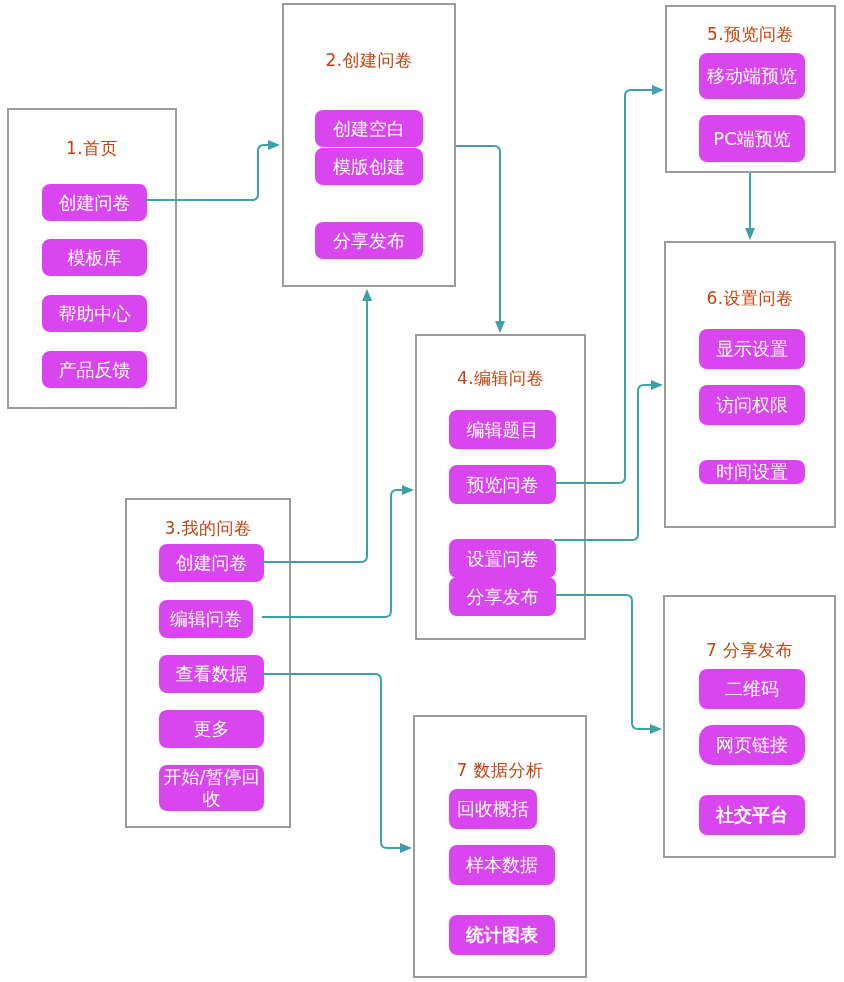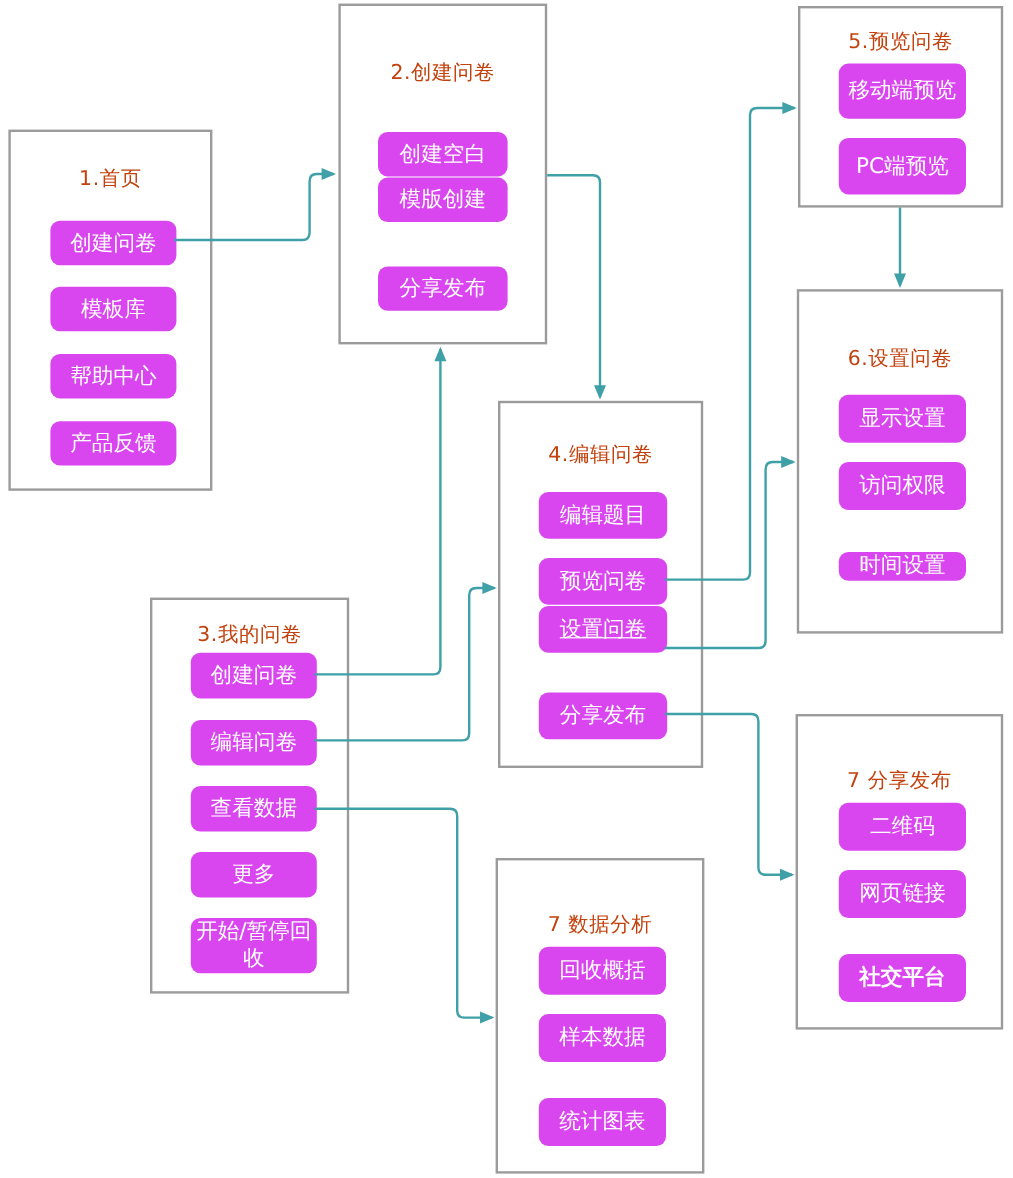--- a/index.html
+++ b/index.html
@@ -45,58 +45,58 @@
   <div class="node" style="left:282px;top:3px;width:174px;height:284px;padding-left:32px;">
     <div class="node-title" style="top:44px;">2.创建问卷</div>
     <div class="btn" style="left:31px;top:73px;width:108px;height:37px;margin-top:32px;">创建空白</div>
     <div class="btn" style="left:31px;top:143px;width:108px;height:37px;">模版创建</div>
     <div class="btn" style="left:31px;top:217px;width:108px;height:37px;">分享发布</div>
   </div>
 
   <div class="node" style="left:125px;top:498px;width:166px;height:330px;">
     <div class="node-title" style="top:17px;">3.我的问卷</div>
     <div class="btn" style="left:32px;top:44px;width:105px;height:38px;">创建问卷</div>
-    <div class="btn" style="left:32px;top:100px;width:105px;height:38px;">编辑问卷</div>
+    <div class="btn" style="left:32px;top:100px;width:94px;height:38px;">编辑问卷</div>
     <div class="btn" style="left:32px;top:155px;width:105px;height:38px;">查看数据</div>
     <div class="btn" style="left:32px;top:210px;width:105px;height:38px;">更多</div>
     <div class="btn" style="left:32px;top:265px;width:105px;height:46px;">开始/暂停回收</div>
   </div>
 
   <div class="node" style="left:415px;top:334px;width:171px;height:306px;">
     <div class="node-title" style="top:31px;">4.编辑问卷</div>
     <div class="btn" style="left:32px;top:74px;width:107px;height:39px;">编辑题目</div>
     <div class="btn" style="left:32px;top:129px;width:107px;height:39px;">预览问卷</div>
-    <div class="btn" style="left:32px;top:169px;width:107px;height:39px;text-decoration:underline;">设置问卷</div>
+    <div class="btn" style="left:32px;top:203px;width:107px;height:39px;">设置问卷</div>
     <div class="btn" style="left:32px;top:241px;width:107px;height:39px;">分享发布</div>
   </div>
 
   <div class="node" style="left:665px;top:5px;width:171px;height:168px;">
     <div class="node-title" style="top:16px;">5.预览问卷</div>
     <div class="btn" style="left:32px;top:46px;width:106px;height:46px;">移动端预览</div>
     <div class="btn" style="left:32px;top:108px;width:106px;height:47px;">PC端预览</div>
   </div>
 
   <div class="node" style="left:664px;top:241px;width:172px;height:287px;">
     <div class="node-title" style="top:44px;">6.设置问卷</div>
     <div class="btn" style="left:33px;top:86px;width:106px;height:40px;">显示设置</div>
     <div class="btn" style="left:33px;top:142px;width:106px;height:40px;">访问权限</div>
     <div class="btn" style="left:33px;top:217px;width:106px;height:24px;">时间设置</div>
   </div>
 
   <div class="node" style="left:413px;top:715px;width:174px;height:263px;">
     <div class="node-title" style="top:42px;">7 数据分析</div>
-    <div class="btn" style="left:34px;top:72px;width:106px;height:40px;">回收概括</div>
+    <div class="btn" style="left:34px;top:72px;width:88px;height:40px;">回收概括</div>
     <div class="btn" style="left:34px;top:128px;width:106px;height:40px;">样本数据</div>
-    <div class="btn" style="left:34px;top:198px;width:106px;height:40px;">统计图表</div>
+    <div class="btn" style="left:34px;top:198px;width:106px;height:40px;font-weight:bold;">统计图表</div>
   </div>
 
   <div class="node" style="left:663px;top:595px;width:173px;height:263px;">
     <div class="node-title" style="top:42px;">7 分享发布</div>
     <div class="btn" style="left:34px;top:72px;width:106px;height:40px;">二维码</div>
-    <div class="btn" style="left:34px;top:128px;width:106px;height:40px;">网页链接</div>
+    <div class="btn" style="left:34px;top:128px;width:106px;height:40px;border-radius:14px;">网页链接</div>
     <div class="btn" style="left:34px;top:198px;width:106px;height:40px;font-weight:bold;">社交平台</div>
   </div>
 
   <svg class="edges" viewBox="0 0 844 982" xmlns="http://www.w3.org/2000/svg">
     <defs>
       <marker id="arrowhead" viewBox="0 0 12 12" refX="10" refY="6" markerUnits="userSpaceOnUse" markerWidth="14" markerHeight="12" orient="auto">
         <path class="arrowhead-shape" d="M0,1 L12,6 L0,11 Z"></path>
       </marker>
     </defs>
   <path d="M145,200 H252 Q258,200 258,194 V151 Q258,145 264,145 H278" class="edge" marker-end="url(#arrowhead)" stroke="#3FA0A8"></path>

